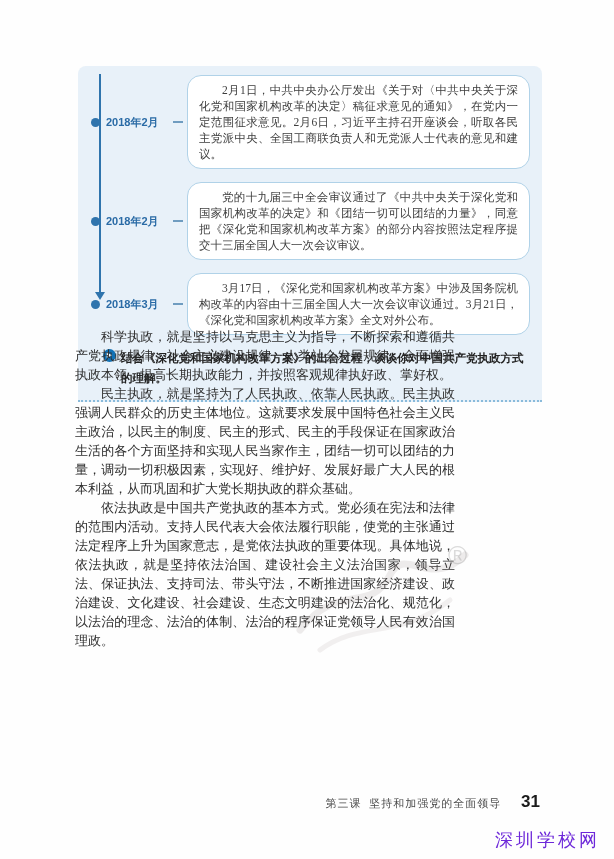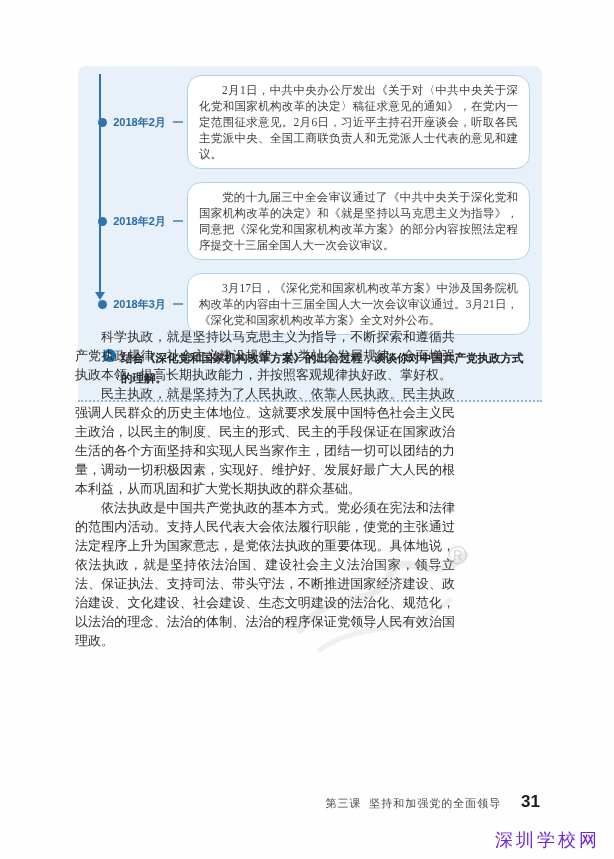--- a/index.html
+++ b/index.html
@@ -18,21 +18,21 @@
   .tl-rail{
     position:absolute;left:21px;top:8px;width:2px;height:218px;
     background:#2f74ad;
   }
   .tl-rail-arrow{
     position:absolute;left:17px;top:226px;width:0;height:0;
     border-left:5px solid transparent;border-right:5px solid transparent;
     border-top:8px solid #2f74ad;
   }
   .tl-row{display:flex;align-items:center;margin-bottom:13px;}
-  .tl-left{width:82px;flex-shrink:0;display:flex;align-items:center;justify-content:center;}
+  .tl-left{width:82px;flex-shrink:0;display:flex;align-items:center;}
   .tl-dot{
     width:9px;height:9px;border-radius:50%;background:#2f74ad;
     flex-shrink:0;margin-right:6px;
   }
   .tl-date{
     font-family:"Liberation Sans","DejaVu Sans",sans-serif;
     font-size:11px;font-weight:bold;color:#2a6ba6;white-space:nowrap;
   }
   .tl-dash{width:10px;height:2px;background:#6f9cc0;flex-shrink:0;margin-right:4px;}
   .tl-box{
@@ -102,21 +102,21 @@
       <span class="tl-dash"></span>
       <div class="tl-box">2月1日，中共中央办公厅发出《关于对〈中共中央关于深化党和国家机构改革的决定〉稿征求意见的通知》，在党内一定范围征求意见。2月6日，习近平主持召开座谈会，听取各民主党派中央、全国工商联负责人和无党派人士代表的意见和建议。</div>
     </div>
 
     <div class="tl-row">
       <div class="tl-left">
         <span class="tl-dot"></span>
         <span class="tl-date">2018年2月</span>
       </div>
       <span class="tl-dash"></span>
-      <div class="tl-box">党的十九届三中全会审议通过了《中共中央关于深化党和国家机构改革的决定》和《就是坚持以马克思主义为指导》，同意把《深化党和国家机构改革方案》的部分内容按照法定程序提交十三届全国人大一次会议审议。</div>
+      <div class="tl-box">党的十九届三中全会审议通过了《中共中央关于深化党和国家机构改革的决定》和《团结一切可以团结的力量》，同意把《深化党和国家机构改革方案》的部分内容按照法定程序提交十三届全国人大一次会议审议。</div>
     </div>
 
     <div class="tl-row">
       <div class="tl-left">
         <span class="tl-dot"></span>
         <span class="tl-date">2018年3月</span>
       </div>
       <span class="tl-dash"></span>
       <div class="tl-box">3月17日，《深化党和国家机构改革方案》中涉及国务院机构改革的内容由十三届全国人大一次会议审议通过。3月21日，《深化党和国家机构改革方案》全文对外公布。</div>
     </div>

